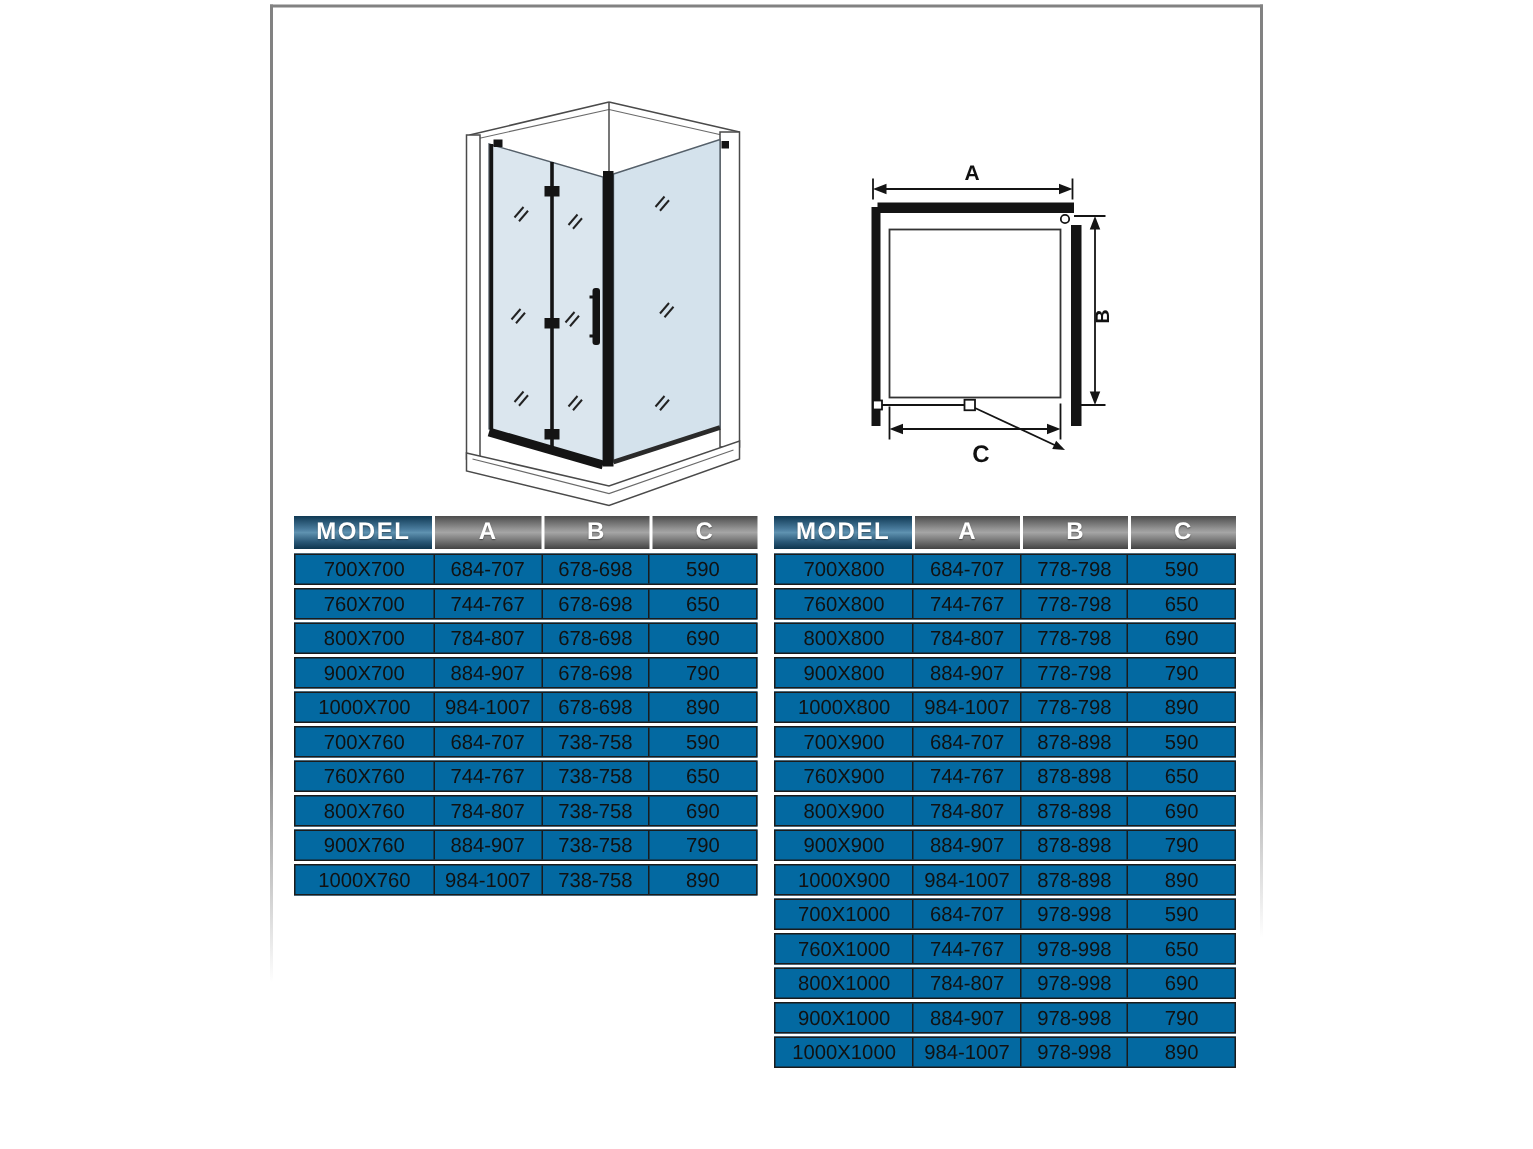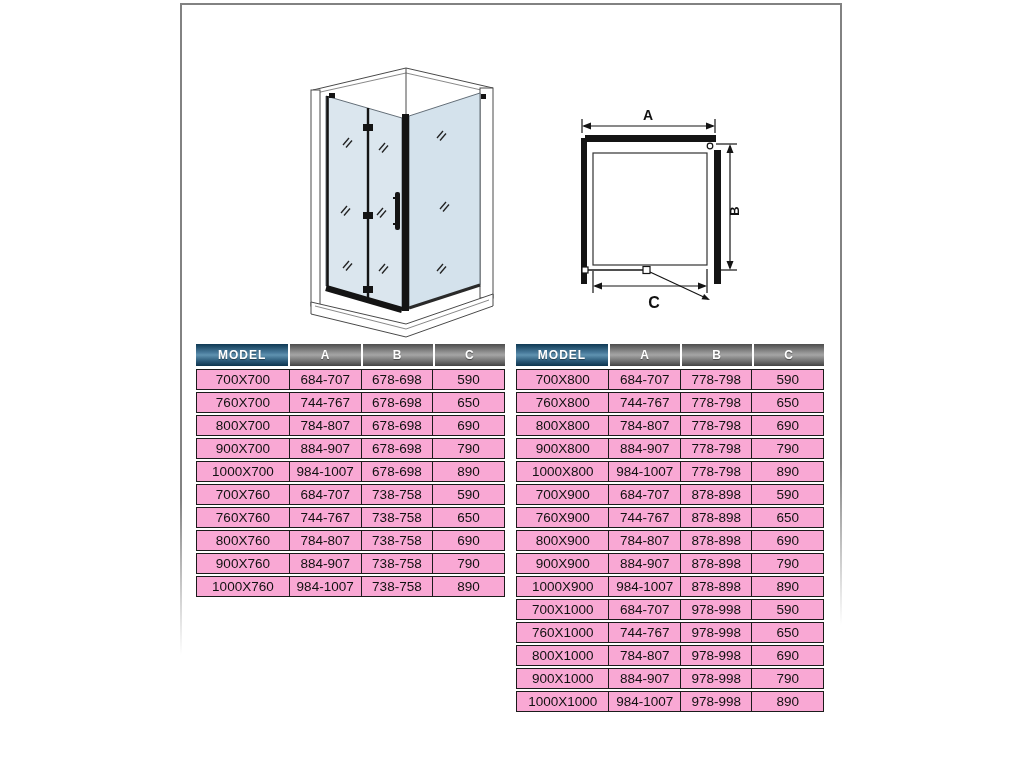--- a/index.html
+++ b/index.html
@@ -18,28 +18,28 @@
   #iso-diagram{left:283px;top:56px;}
   #plan-diagram{left:560px;top:101px;}
 
   
   .dim-table{position:absolute;}
   #table-left{left:196px;top:344px;width:309px;}
   #table-right{left:516px;top:344px;width:308px;}
 
   .t-head{display:flex;height:22px;margin-bottom:3px;}
   .th{display:flex;align-items:center;justify-content:center;
-      color:#fff;font-weight:bold;font-size:12px;letter-spacing:1px;
+      color:#fff;font-weight:bold;font-size:16px;letter-spacing:1px;
       text-shadow:0 1px 1px rgba(0,0,0,.45);}
   .th-model{flex:0 0 29.9%;
       background:linear-gradient(180deg,#0f3954 0%,#4a7c9d 40%,#5f92b0 50%,#2a5877 78%,#0e354e 100%);}
   .th-dim{flex:1 1 0;margin-left:2px;
       background:linear-gradient(180deg,#4c4c4c 0%,#969696 40%,#a5a5a5 50%,#6f6f6f 78%,#434343 100%);}
 
-  .t-row{display:flex;height:19px;border:1px solid #1b1b1b;margin-bottom:2px;background:#f9a8d4;box-sizing:content-box;}
+  .t-row{display:flex;height:19px;border:1px solid #1b1b1b;margin-bottom:2px;background:#0369a1;box-sizing:content-box;}
   .td{flex:1 1 0;display:flex;align-items:center;justify-content:center;
       border-left:1px solid #1b1b1b;font-size:13.5px;color:#111;}
   .td-model{flex:0 0 29.9%;border-left:none;}
 
   svg .ln{stroke:#4a4a4a;stroke-width:1;fill:none;}
   svg .thin{stroke:#6a6a6a;stroke-width:0.8;fill:none;}
   svg .blk{fill:#141414;stroke:none;}
   svg text{font-family:"Liberation Sans",sans-serif;font-weight:bold;fill:#111;}
 </style>
 </head>

